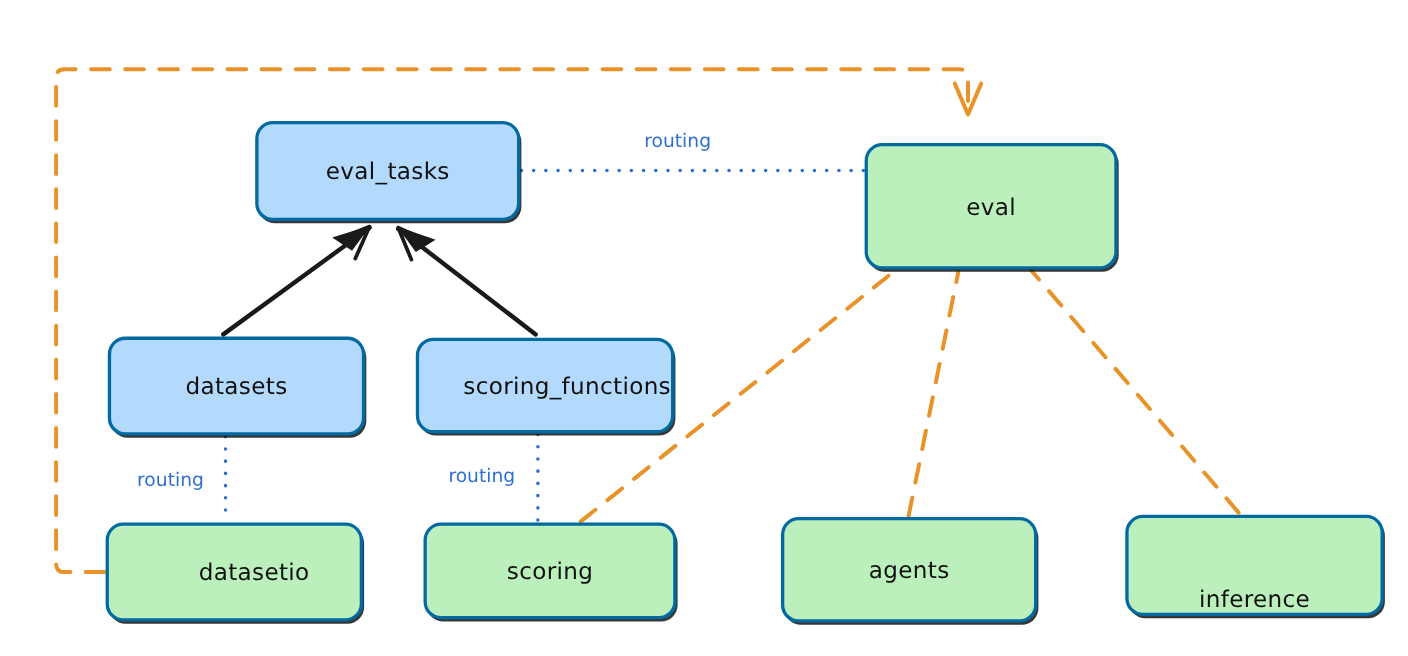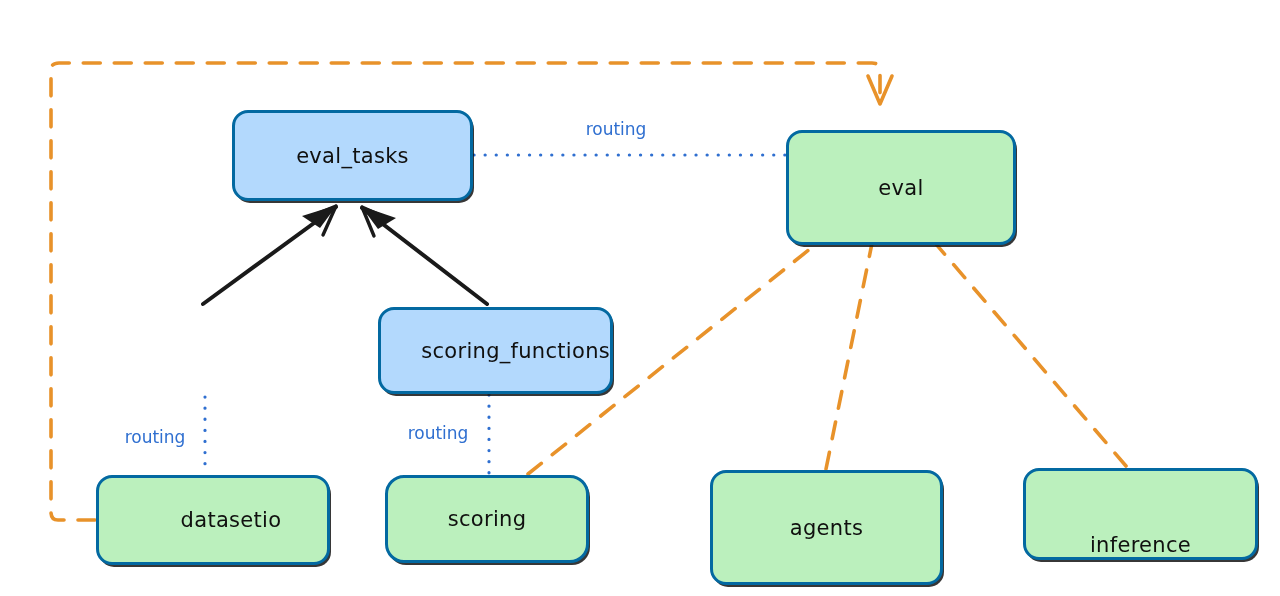--- a/index.html
+++ b/index.html
@@ -112,34 +112,37 @@
   <div class="edge-label" style="left:438px; top:433px;">routing</div>
 
   <div class="node blue" style="left:232px; top:110px; width:241px; height:91px;">
     <span class="node-label">eval_tasks</span>
   </div>
 
   <div class="node green" style="left:786px; top:106px; width:230px; height:115px;margin-top:24px;">
     <span class="node-label">eval</span>
   </div>
 
+  <div class="node blue" style="left:98px; top:306px; width:234px; height:90px;">
+    <span class="node-label">datasets</span>
+  </div>
 
   <div class="node blue" style="left:378px; top:307px; width:235px; height:87px;justify-content:flex-end;">
     <span class="node-label">scoring_functions</span>
   </div>
 
   <div class="node green" style="left:96px; top:475px; width:234px; height:90px;padding-left:36px;">
     <span class="node-label">datasetio</span>
   </div>
 
-  <div class="node green" style="left:385px; top:475px; width:204px; height:88px;border-radius:19px;">
+  <div class="node green" style="left:385px; top:475px; width:230px; height:88px;">
     <span class="node-label">scoring</span>
   </div>
 
-  <div class="node green" style="left:710px; top:470px; width:233px; height:115px;">
+  <div class="node green" style="left:710px; top:470px; width:233px; height:96px;">
     <span class="node-label">agents</span>
   </div>
 
   <div class="node green" style="left:1023px; top:468px; width:235px; height:92px;align-items:flex-end;">
     <span class="node-label">inference</span>
   </div>
 
 </div>
 
 </body></html>

